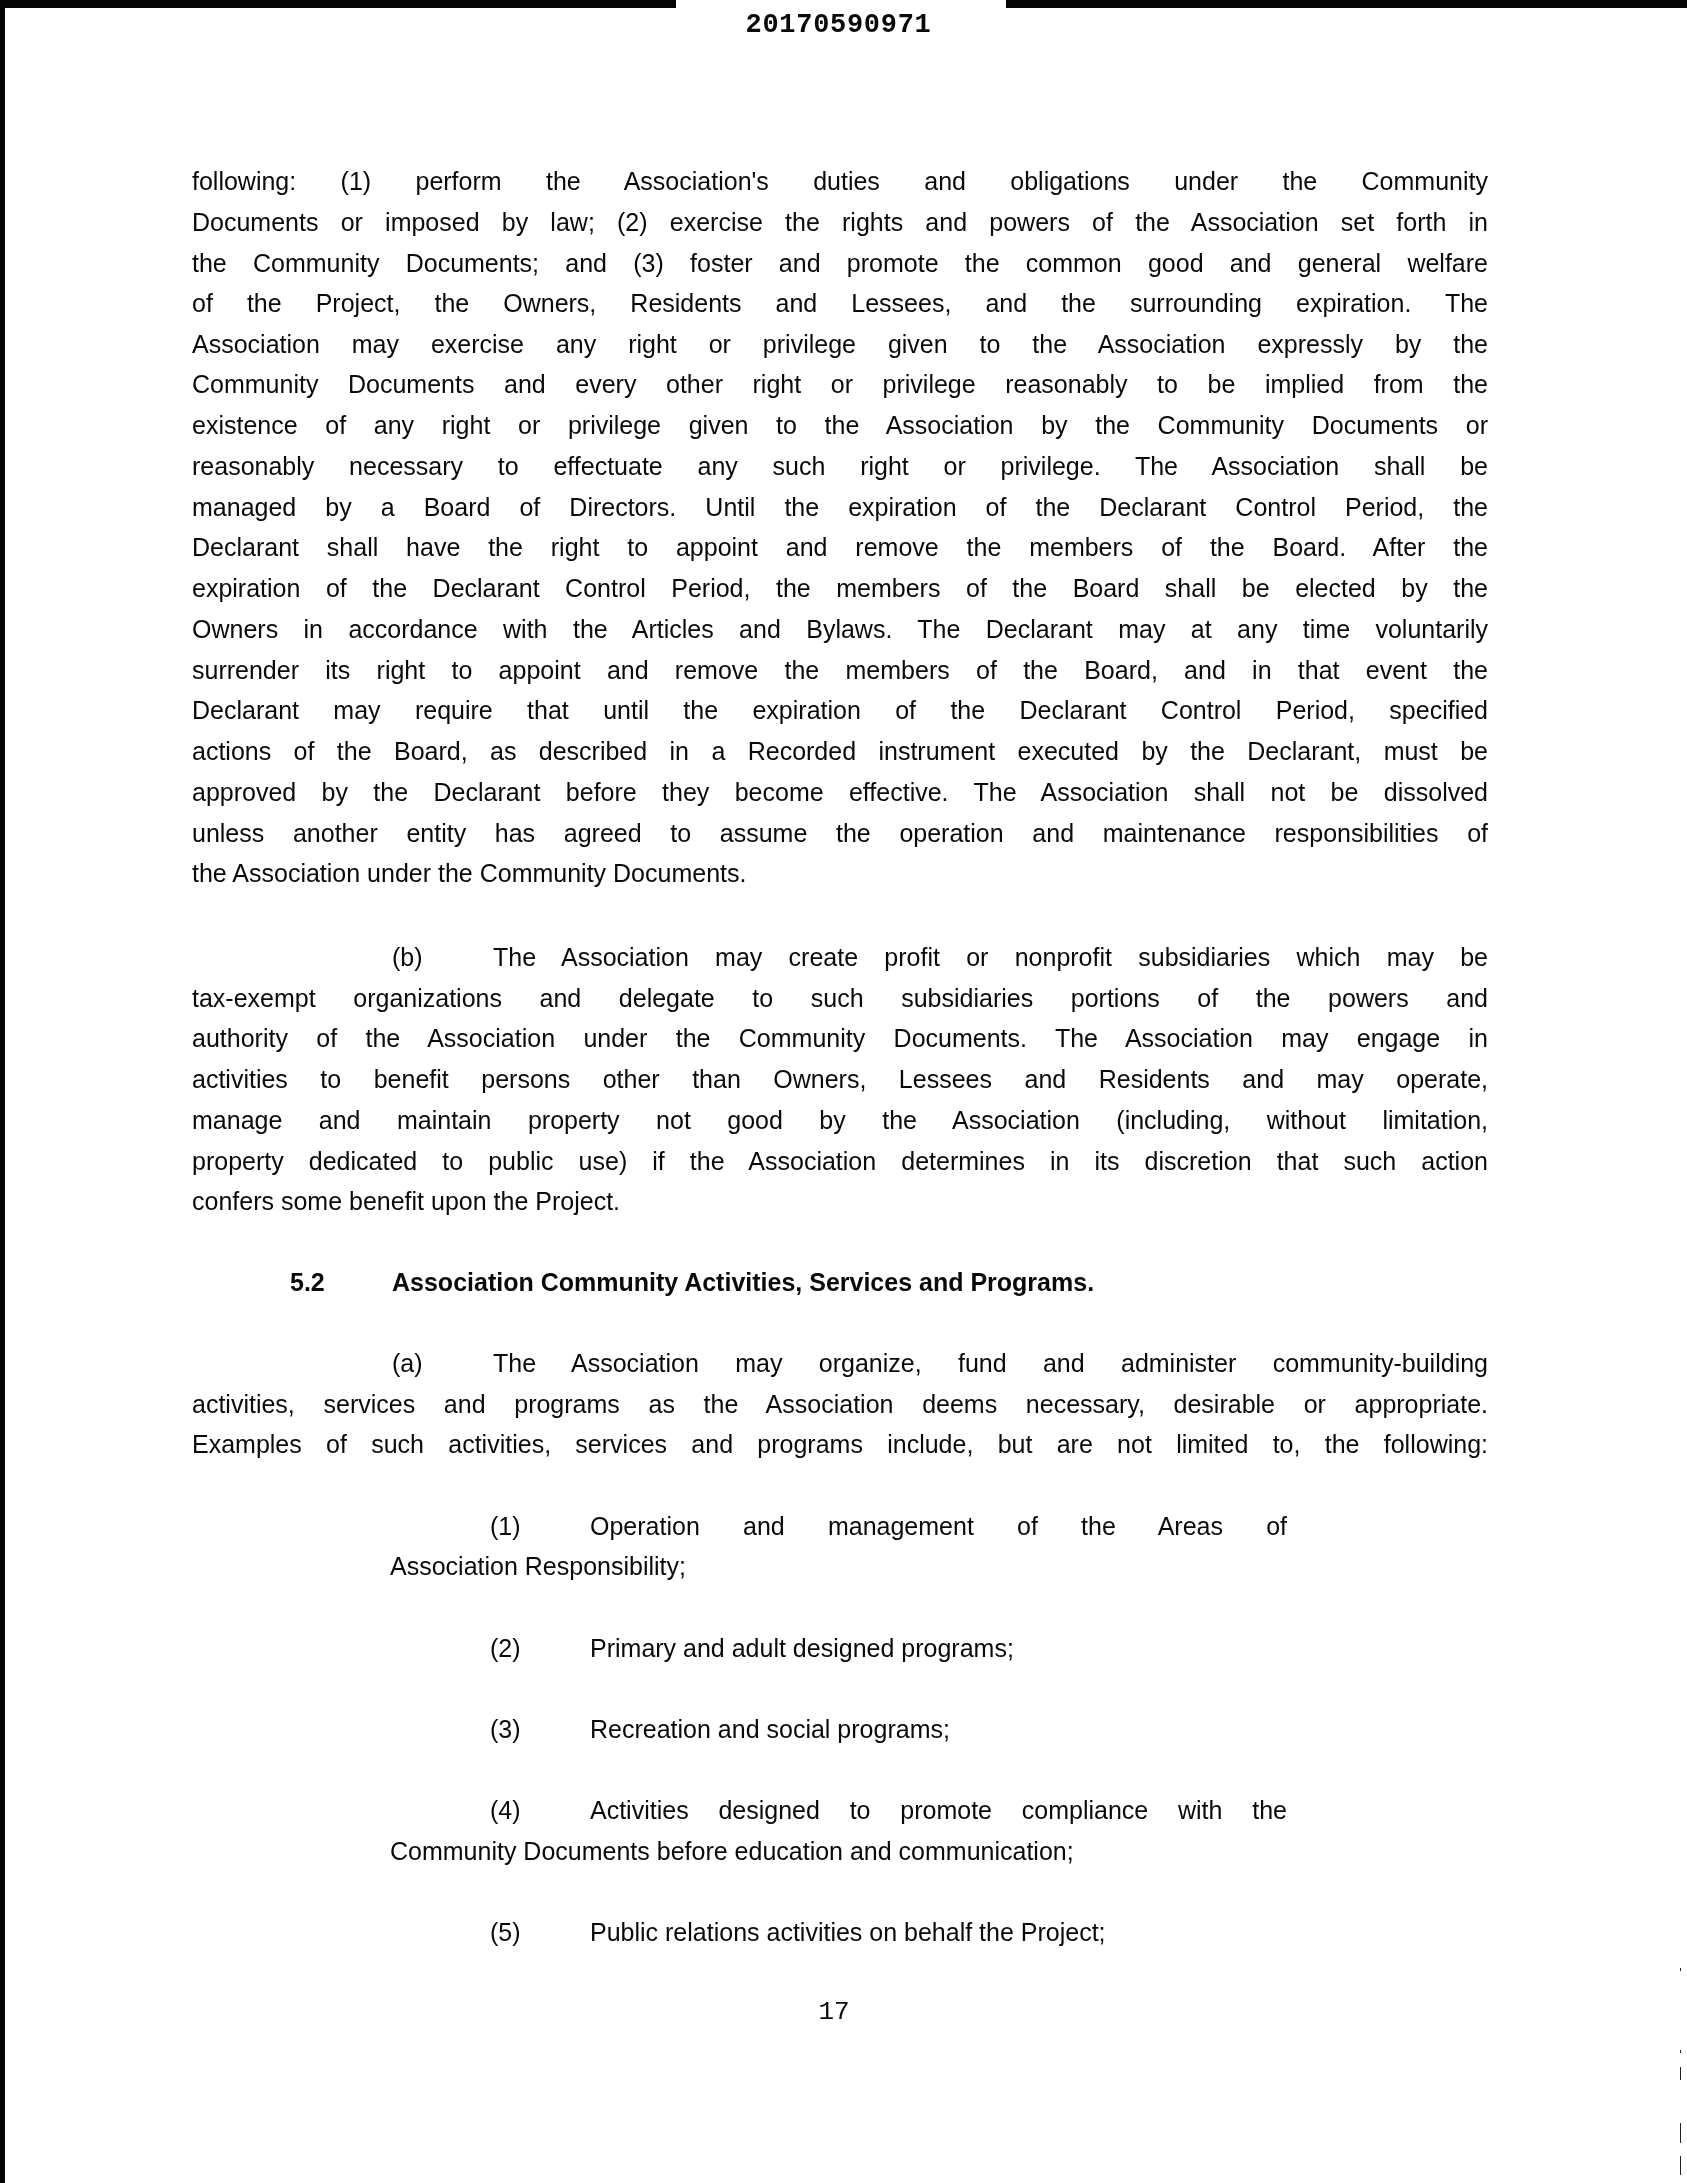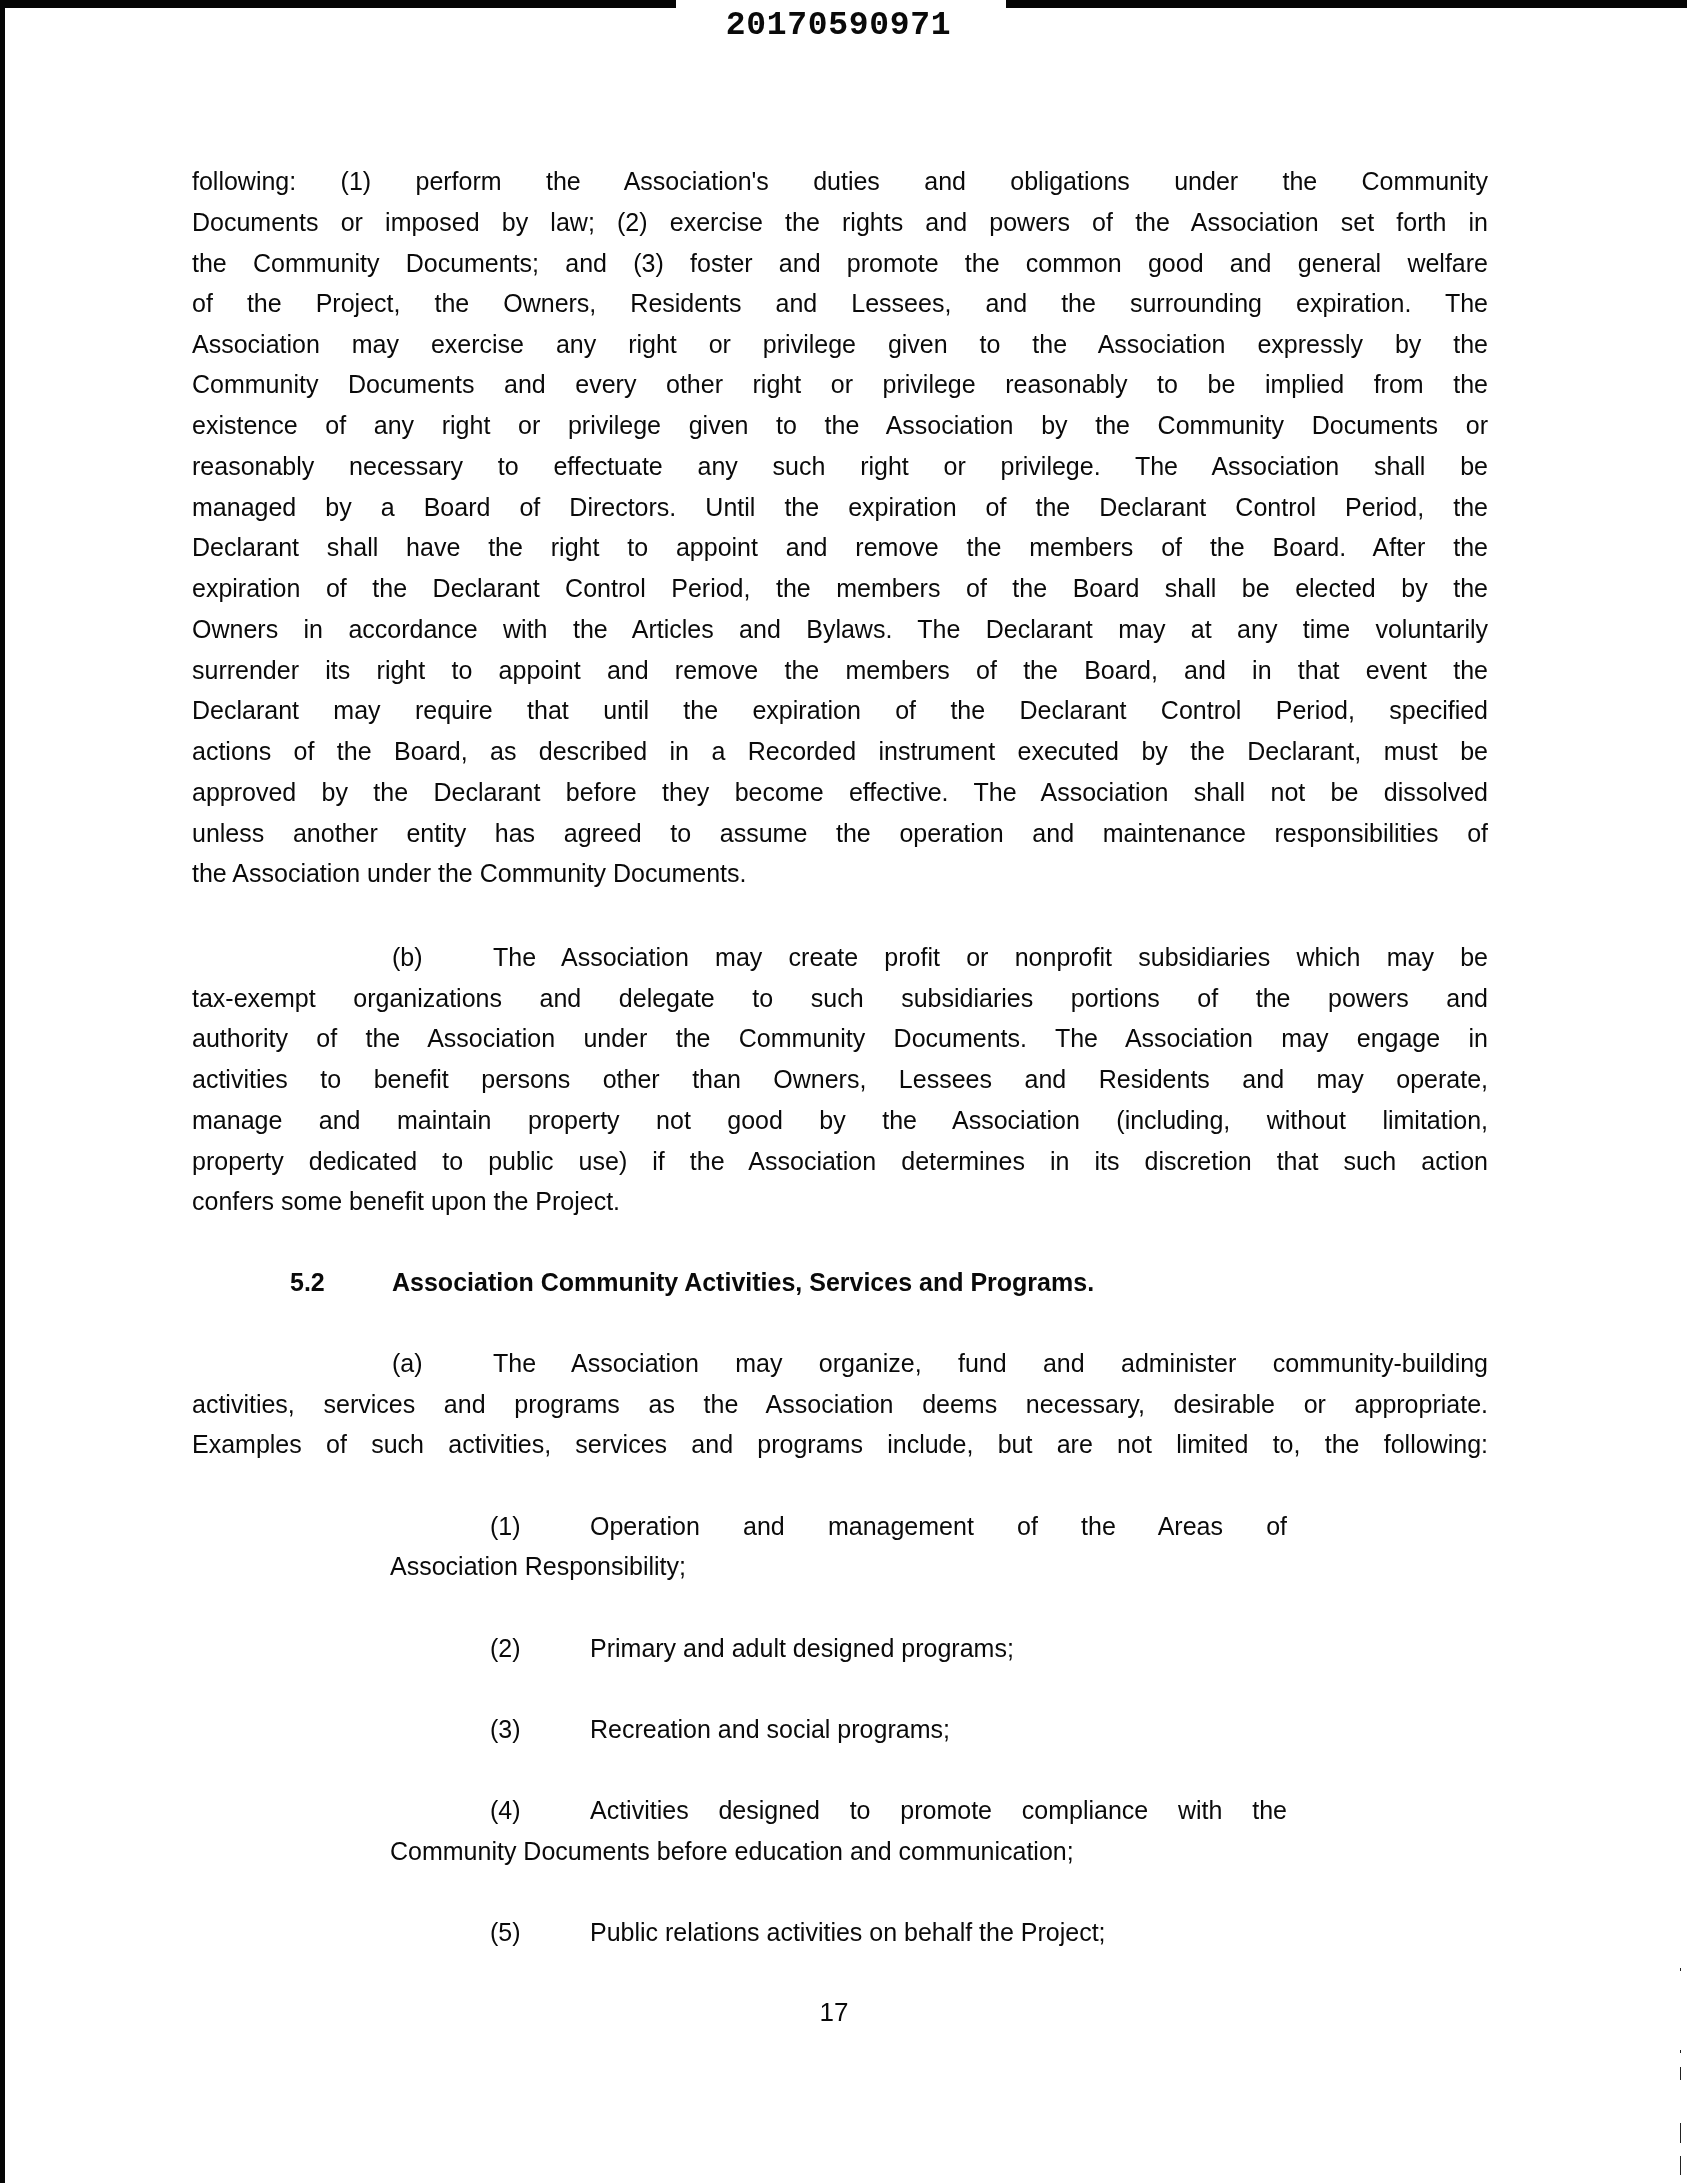--- a/index.html
+++ b/index.html
@@ -1,33 +1,33 @@
 <!DOCTYPE html>
 <html style="font-size:10.5px"><head>
 <meta charset="utf-8">
 <style>
   html, body { margin:0; padding:0; background:#ffffff; }
   body { width:1688px; height:2183px; position:relative; overflow:hidden; font-family:"Liberation Sans", sans-serif; color:#0a0a0a; }
   .topbar-left { position:absolute; left:0; top:0; width:676px; height:8px; background:#050505; }
   .topbar-right { position:absolute; left:1006px; top:0; width:682px; height:8px; background:#050505; }
   .leftborder { position:absolute; left:0; top:0; width:4.6px; height:2183px; background:#050505; }
   .scanmark { position:absolute; left:1680px; width:1.3px; background:#222; }
-  .docnum { position:absolute; left:725px; top:6.6px; width:227px; text-align:center; font-family:"Liberation Mono", monospace; font-weight:bold; font-size:33px; letter-spacing:0.7px; line-height:37px; }
+  .docnum { position:absolute; left:725px; top:6.6px; width:227px; text-align:center; font-family:"Liberation Mono", monospace; font-weight:bold; font-size:27px; letter-spacing:0.7px; line-height:37px; }
   .line { position:absolute; font-size:25px; line-height:32px; white-space:nowrap; }
   .just { left:192px; width:1296px; text-align:justify; text-align-last:justify; white-space:normal; height:32px; overflow:visible; }
   .last { left:192px; }
   .ind-label { left:392px; }
   .ind-text { left:493px; width:995px; text-align:justify; text-align-last:justify; white-space:normal; height:32px; }
   .heading-num { left:290px; font-weight:bold; }
   .heading-title { left:392px; font-weight:bold; }
   .li-label { left:490px; }
   .li-text { left:590px; }
   .li-text-just { left:590px; width:697px; text-align:justify; text-align-last:justify; white-space:normal; height:32px; }
   .li-cont { left:390px; }
-  .pagenum { position:absolute; left:778px; top:1996px; width:112px; text-align:center; font-size:26px; line-height:32px; }
+  .pagenum { position:absolute; left:778px; top:1996px; width:112px; text-align:center; font-size:26px; line-height:32px;font-family:Liberation Mono, monospace; }
 </style>
 </head>
 <body>
 
 <div class="topbar-left"></div>
 <div class="topbar-right"></div>
 <div class="leftborder"></div>
 <div class="scanmark" style="top:1968px;height:2.6px;"></div>
 <div class="scanmark" style="top:2050px;height:2.6px;"></div>
 <div class="scanmark" style="top:2067px;height:13px;"></div>

